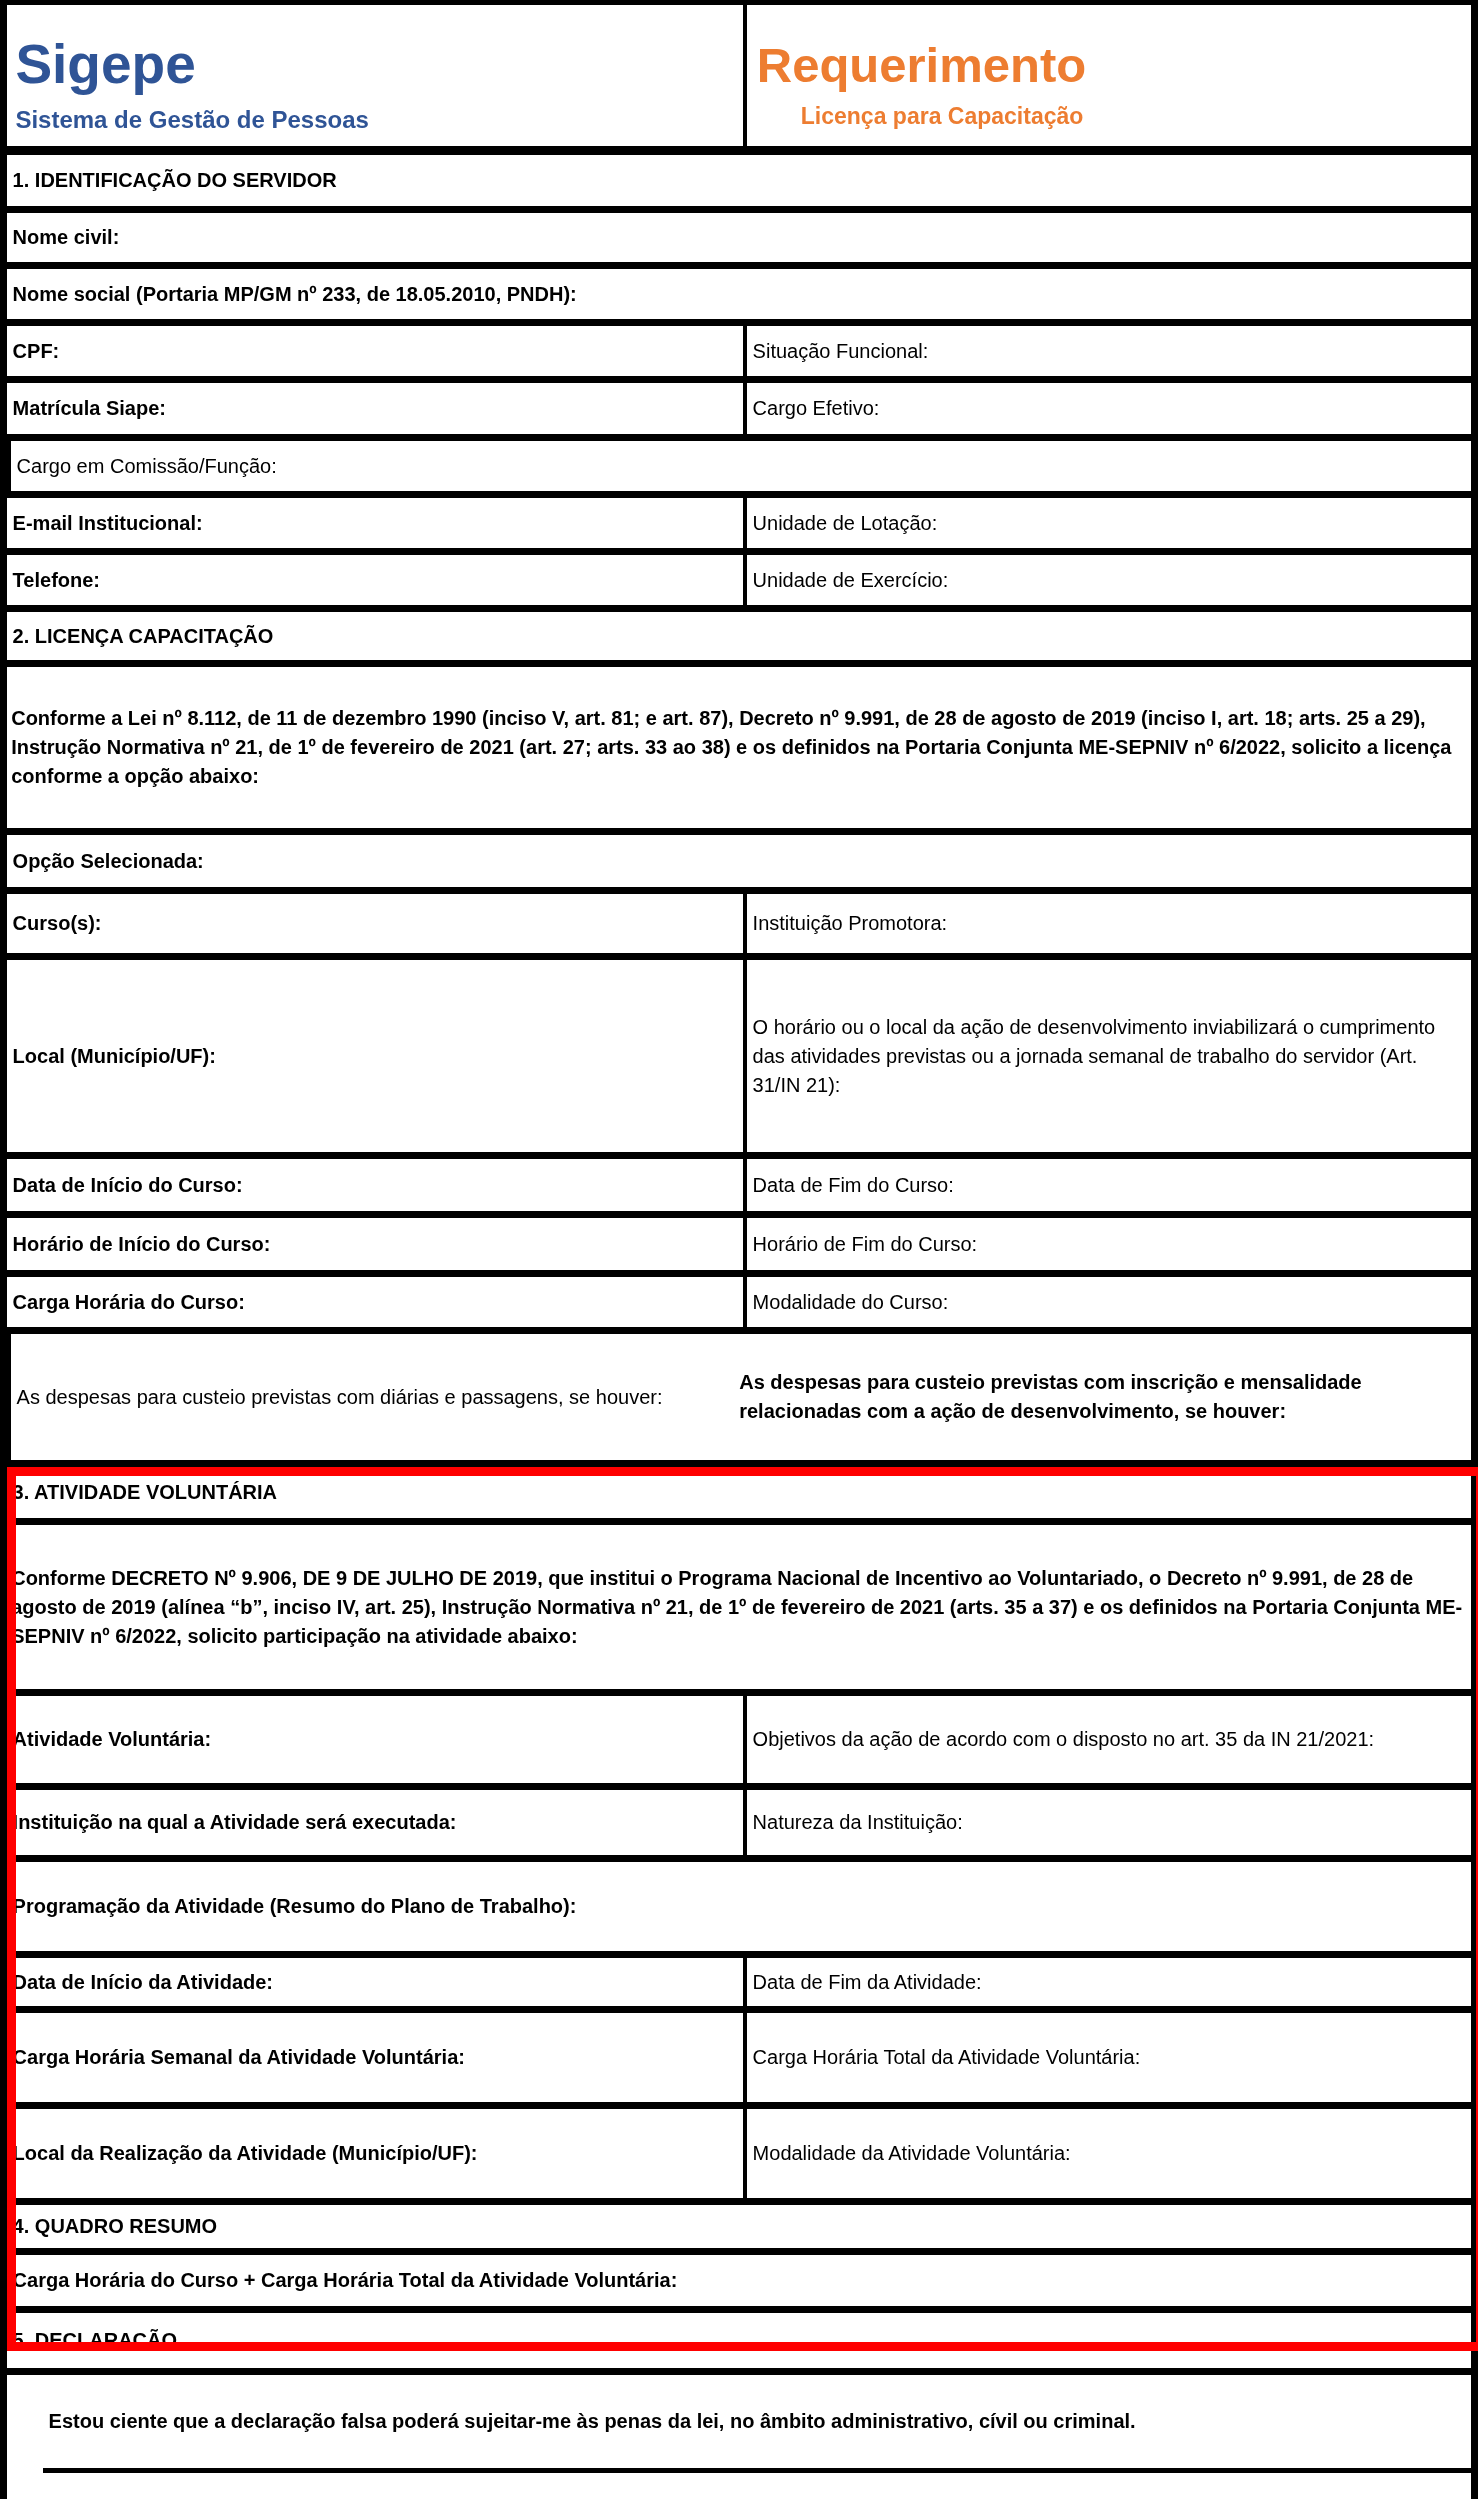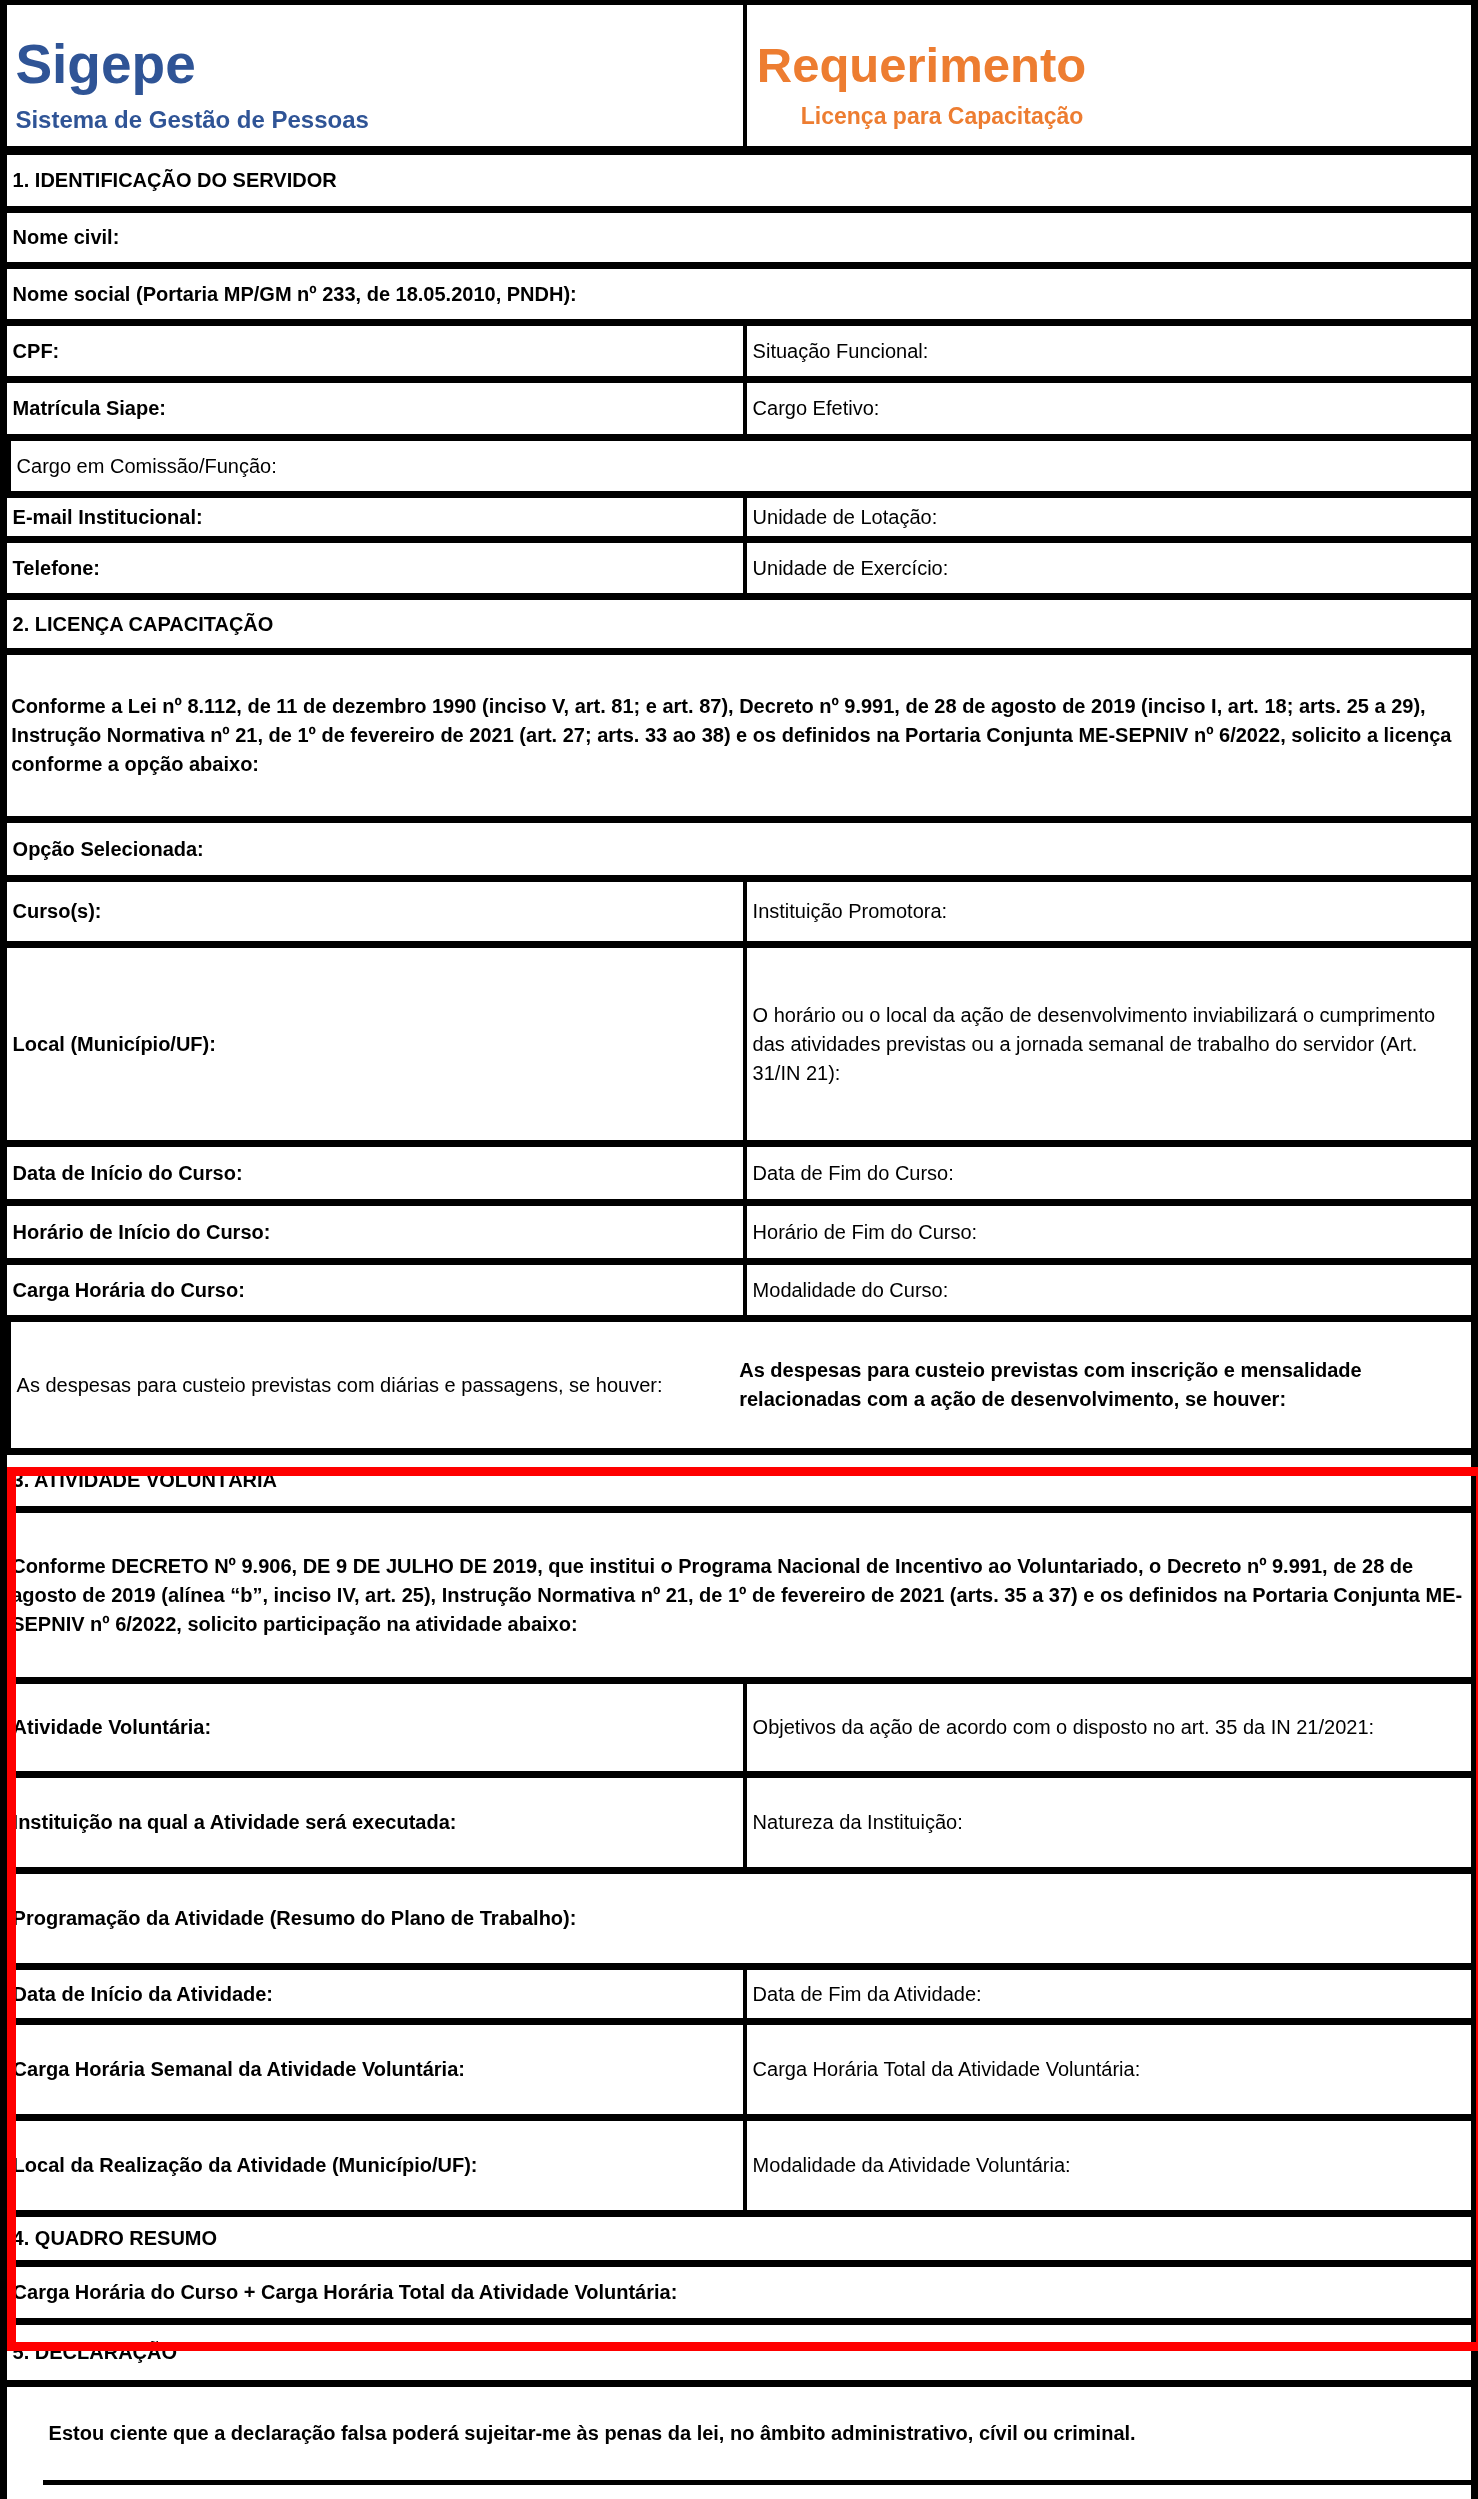--- a/index.html
+++ b/index.html
@@ -55,21 +55,21 @@
     <div class="cell left bold">CPF:</div>
     <div class="cell right">Situação Funcional:</div>
   </div>
   <div class="row" style="height:58px">
     <div class="cell left bold">Matrícula Siape:</div>
     <div class="cell right">Cargo Efetivo:</div>
   </div>
   <div class="row" style="height:57px">
     <div class="cell right">Cargo em Comissão/Função:</div>
   </div>
-  <div class="row" style="height:45px">
+  <div class="row" style="height:57px">
     <div class="cell left bold">E-mail Institucional:</div>
     <div class="cell right">Unidade de Lotação:</div>
   </div>
   <div class="row" style="height:57px">
     <div class="cell left bold">Telefone:</div>
     <div class="cell right">Unidade de Exercício:</div>
   </div>
 
   <div class="row" style="height:55px">
     <div class="cell full bold">2. LICENÇA CAPACITAÇÃO</div>
@@ -108,21 +108,21 @@
   <div class="row" style="height:58px">
     <div class="cell full bold">3. ATIVIDADE VOLUNTÁRIA</div>
   </div>
   <div class="row" style="height:171px">
     <div class="cell full bold para">Conforme DECRETO Nº 9.906, DE 9 DE JULHO DE 2019, que institui o Programa Nacional de Incentivo ao Voluntariado, o Decreto nº 9.991, de 28 de agosto de 2019 (alínea “b”, inciso IV, art. 25), Instrução Normativa nº 21, de 1º de fevereiro de 2021 (arts. 35 a 37) e os definidos na Portaria Conjunta ME-SEPNIV nº 6/2022, solicito participação na atividade abaixo:</div>
   </div>
   <div class="row" style="height:94px">
     <div class="cell left bold">Atividade Voluntária:</div>
     <div class="cell right">Objetivos da ação de acordo com o disposto no art. 35 da IN 21/2021:</div>
   </div>
-  <div class="row" style="height:96px">
+  <div class="row" style="height:72px">
     <div class="cell left bold">Instituição na qual a Atividade será executada:</div>
     <div class="cell right">Natureza da Instituição:</div>
   </div>
   <div class="row" style="height:96px">
     <div class="cell left bold">Programação da Atividade (Resumo do Plano de Trabalho):</div>
   </div>
   <div class="row" style="height:55px">
     <div class="cell left bold">Data de Início da Atividade:</div>
     <div class="cell right">Data de Fim da Atividade:</div>
   </div>

